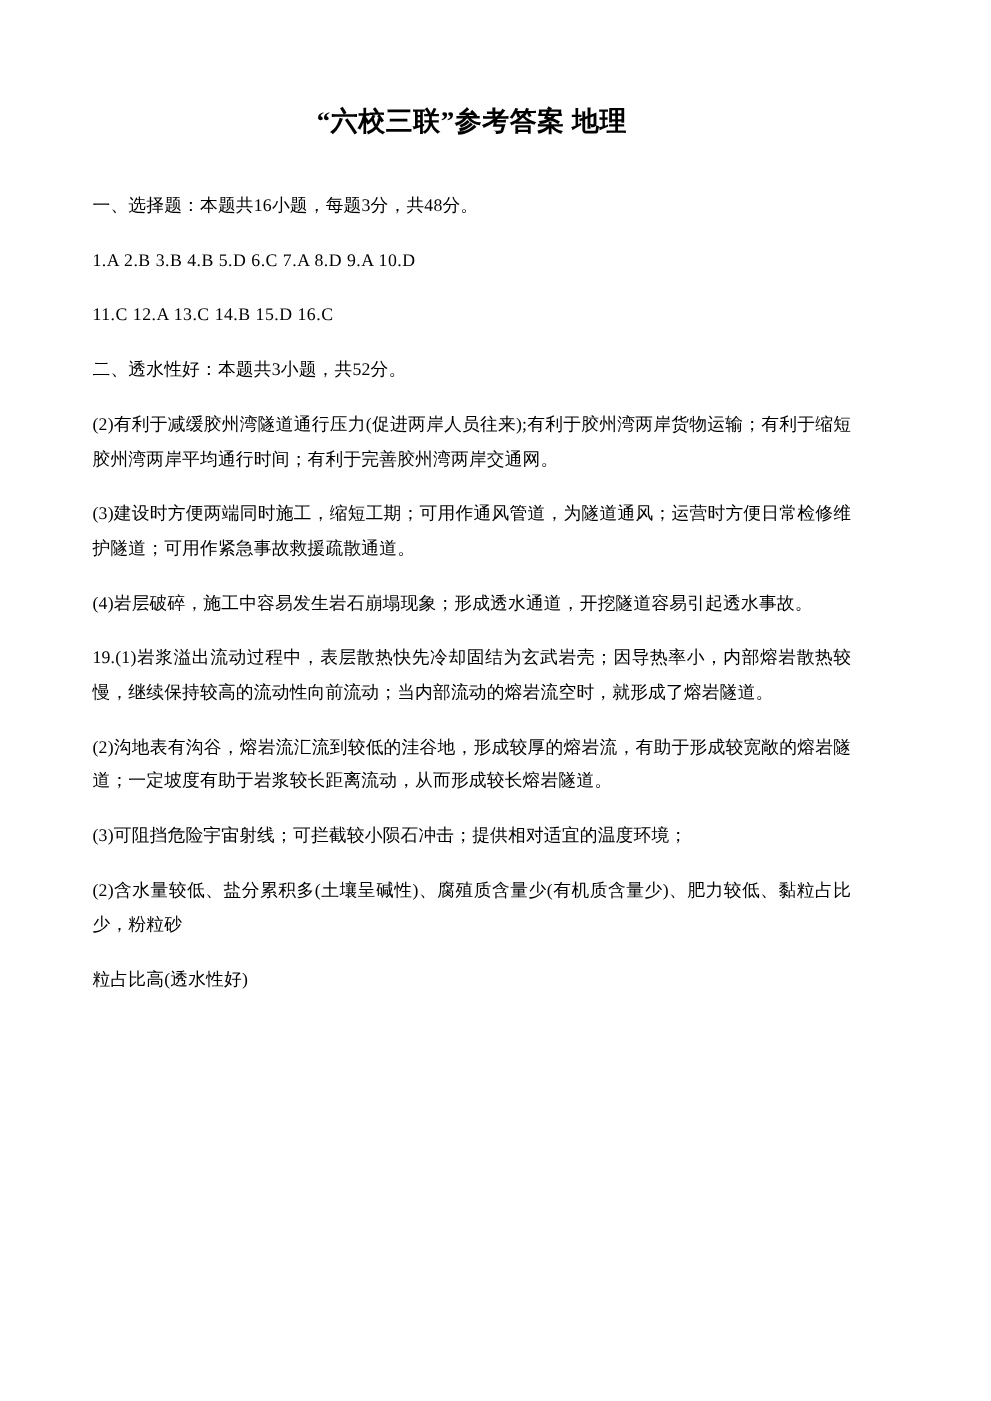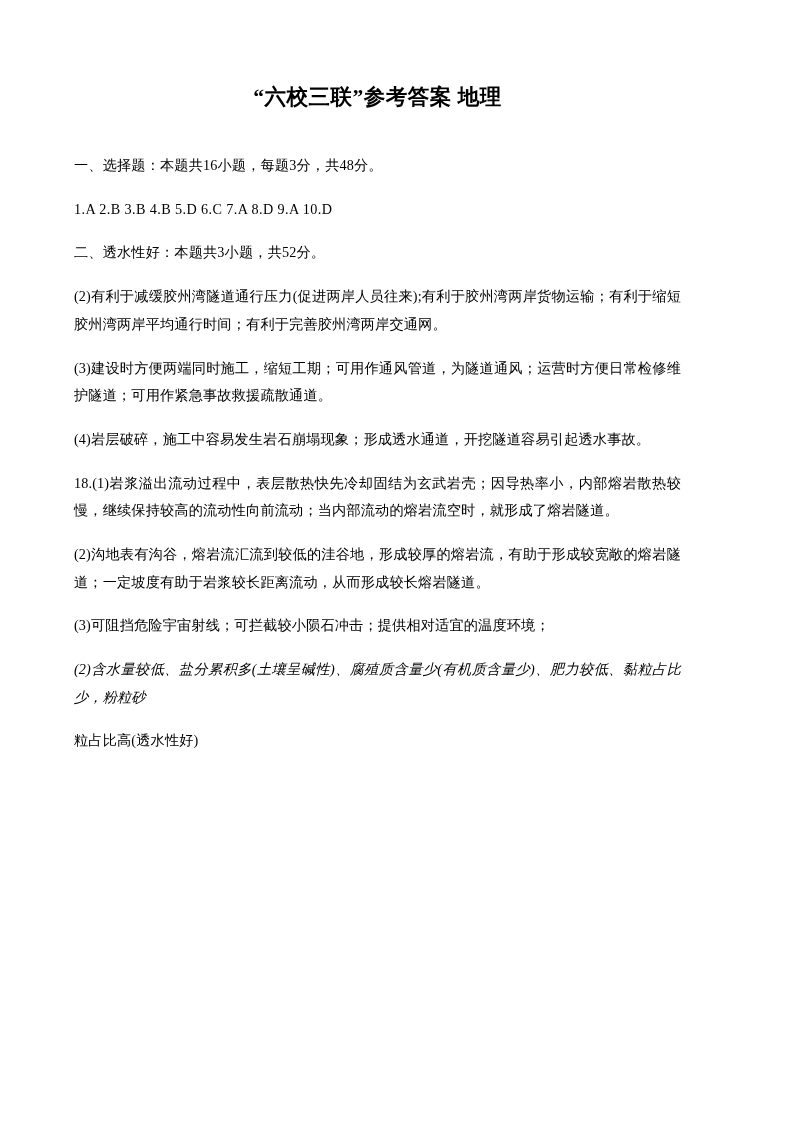--- a/index.html
+++ b/index.html
@@ -43,40 +43,40 @@
   }
   p.sec-head {
     margin-bottom: 6px;
   }
   p.choices {
     margin-bottom: 4px;
     letter-spacing: 0.4px;
   }
   p.nomargin {
     margin-bottom: 0;
-    font-style: italic;
   }
 </style>
 </head>
 <body>
 
 <div class="page">
 
   <h1 class="doc-title">“六校三联”参考答案  地理</h1>
 
   <div class="body-block">
 
     <p class="line sec-head">一、选择题：本题共16小题，每题3分，共48分。</p>
     <p class="line choices">1.A   2.B  3.B 4.B   5.D  6.C 7.A  8.D 9.A  10.D</p>
+    <p class="line choices">11.C   12.A   13.C   14.B   15.D   16.C</p>
 
     <p class="line sec-head">二、透水性好：本题共3小题，共52分。</p>
 
     <p class="line">(2)有利于减缓胶州湾隧道通行压力(促进两岸人员往来);有利于胶州湾两岸货物运输；有利于缩短胶州湾两岸平均通行时间；有利于完善胶州湾两岸交通网。</p>
     <p class="line">(3)建设时方便两端同时施工，缩短工期；可用作通风管道，为隧道通风；运营时方便日常检修维护隧道；可用作紧急事故救援疏散通道。</p>
     <p class="line">(4)岩层破碎，施工中容易发生岩石崩塌现象；形成透水通道，开挖隧道容易引起透水事故。</p>
-    <p class="line">18.(1)岩浆溢出流动过程中，表层散热快先冷却固结为玄武岩壳；因导热率小，内部熔岩散热较慢，继续保持较高的流动性向前流动；当内部流动的熔岩流空时，就形成了熔岩隧道。</p>
+    <p class="line">19.(1)岩浆溢出流动过程中，表层散热快先冷却固结为玄武岩壳；因导热率小，内部熔岩散热较慢，继续保持较高的流动性向前流动；当内部流动的熔岩流空时，就形成了熔岩隧道。</p>
     <p class="line">(2)沟地表有沟谷，熔岩流汇流到较低的洼谷地，形成较厚的熔岩流，有助于形成较宽敞的熔岩隧道；一定坡度有助于岩浆较长距离流动，从而形成较长熔岩隧道。</p>
     <p class="line">(3)可阻挡危险宇宙射线；可拦截较小陨石冲击；提供相对适宜的温度环境；</p>
     <p class="line nomargin">(2)含水量较低、盐分累积多(土壤呈碱性)、腐殖质含量少(有机质含量少)、肥力较低、黏粒占比少，粉粒砂</p>
     <p class="line">粒占比高(透水性好)</p>
 
   </div>
 </div>
 
 </body></html>

